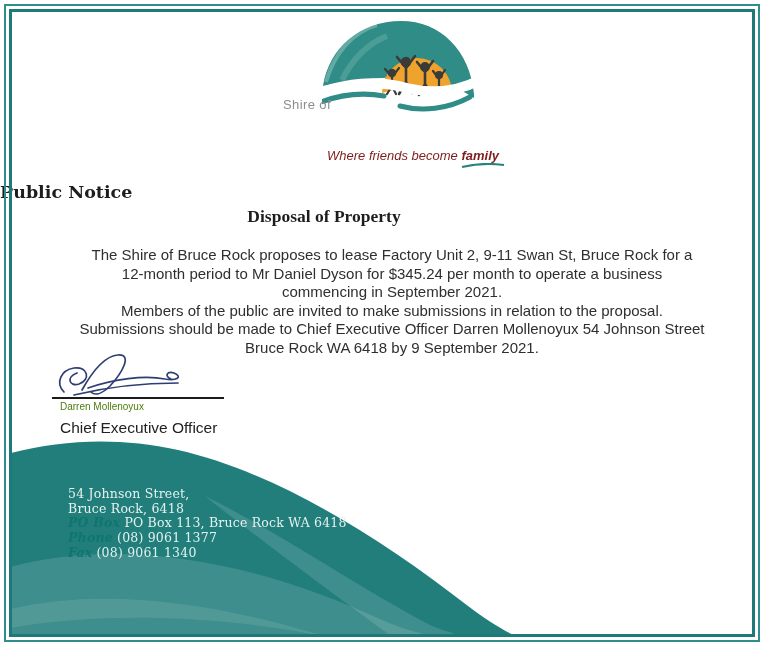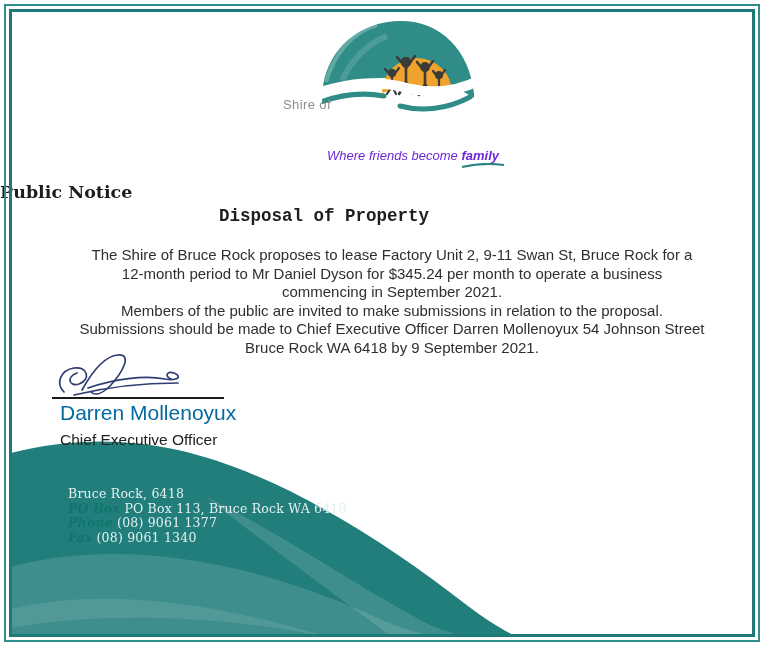--- a/index.html
+++ b/index.html
@@ -13,37 +13,37 @@
   
   .wave-clip { position:absolute; inset:12px; overflow:hidden; z-index:1; }
   .wave-svg { position:absolute; left:-12px; bottom:-12px; }
 
   
   .logo-svg { position:absolute; left:322px; top:12px; z-index:2; }
   .shire-of { position:absolute; left:283px; top:97px; font-size:13px; color:#8d8d8d; letter-spacing:0.4px; z-index:2; }
   .brand { position:absolute; left:280px; top:108px; font-family:"DejaVu Serif", serif; font-weight:bold;
            font-size:29px; color:#3d3d3c; letter-spacing:1px; z-index:2; }
   .tagline { position:absolute; left:327px; top:148px; width:160px; font-size:13px; font-style:italic;
-             color:#6d28d9; z-index:2; white-space:nowrap; }
+             color:#7f1d1d; z-index:2; white-space:nowrap; }
   .tagline .fam { font-weight:bold; position:relative; display:inline-block; }
   .tagline .fam svg { position:absolute; left:0; bottom:-5px; }
 
   
   .h-title { position:absolute; left:0; width:604px; top:182px; 
              font-family:"DejaVu Serif", serif; font-weight:bold; font-size:17.5px; color:#1d1d1d; z-index:2;}
   .h-sub   { position:absolute; left:0; width:648px; top:206px; text-align:center;
-             font-family:Liberation Mono, monospace; font-weight:bold; font-size:17.5px; color:#1d1d1d; z-index:2;}
+             font-family:Liberation Serif, serif; font-weight:bold; font-size:17.5px; color:#1d1d1d; z-index:2;}
   .body-text { position:absolute; left:12px; width:760px; top:246px; text-align:center;
                font-size:15px; line-height:18.6px; color:#2f2f2f; z-index:2; }
 
   
   .sig-svg  { position:absolute; left:52px; top:352px; z-index:2; }
   .sig-line { position:absolute; left:52px; top:397px; width:172px; border-top:2px solid #1b1b1b; z-index:2; }
-  .sig-name { position:absolute; left:60px; top:401px; font-size:21px; color:#0369a1; z-index:2; }
-  .sig-title{ position:absolute; left:60px; top:431px; font-size:15.5px; color:#222222; z-index:2; }
+  .sig-name { position:absolute; left:60px; top:401px; font-size:10px; color:#4d7c0f; z-index:2; }
+  .sig-title{ position:absolute; left:60px; top:419px; font-size:15.5px; color:#222222; z-index:2; }
 
   
   .footer-block { position:absolute; left:68px; top:487px; z-index:3; color:#e3f1ef;
                   font-family:"DejaVu Serif", serif; font-size:12.5px; line-height:14.7px; letter-spacing:0.2px; }
   .footer-block .lbl { font-weight:bold; font-style:italic; color:#0f766e; }
   .website { margin-top:4px; font-size:19px; font-weight:bold; color:#f6fcfb; letter-spacing:0.3px; }
 </style>
 </head>
 <body>
 
@@ -109,19 +109,20 @@
       <path d="M 30 38 C 40 20 52 4 66 3 C 81 2 70 21 58 34 C 50 42 43 44 39 40"></path>
       <path d="M 36 36 C 62 27 92 23 113 27 C 125 29 131 25 122 21 C 115 19 112 24 119 27"></path>
       <path d="M 22 43 C 55 35 95 31 126 31"></path>
     </g>
   </svg>
   <div class="sig-line"></div>
   <div class="sig-name">Darren Mollenoyux</div>
   <div class="sig-title">Chief Executive Officer</div>
 
   <div class="footer-block">
+    <div>54 Johnson Street,</div>
     <div>Bruce Rock, 6418</div>
     <div><span class="lbl">PO Box</span><span> PO Box 113, Bruce Rock WA 6418</span></div>
     <div><span class="lbl">Phone</span><span> (08) 9061 1377</span></div>
     <div><span class="lbl">Fax</span><span> (08) 9061 1340</span></div>
   </div>
 
 </div>
 
 </body></html>

